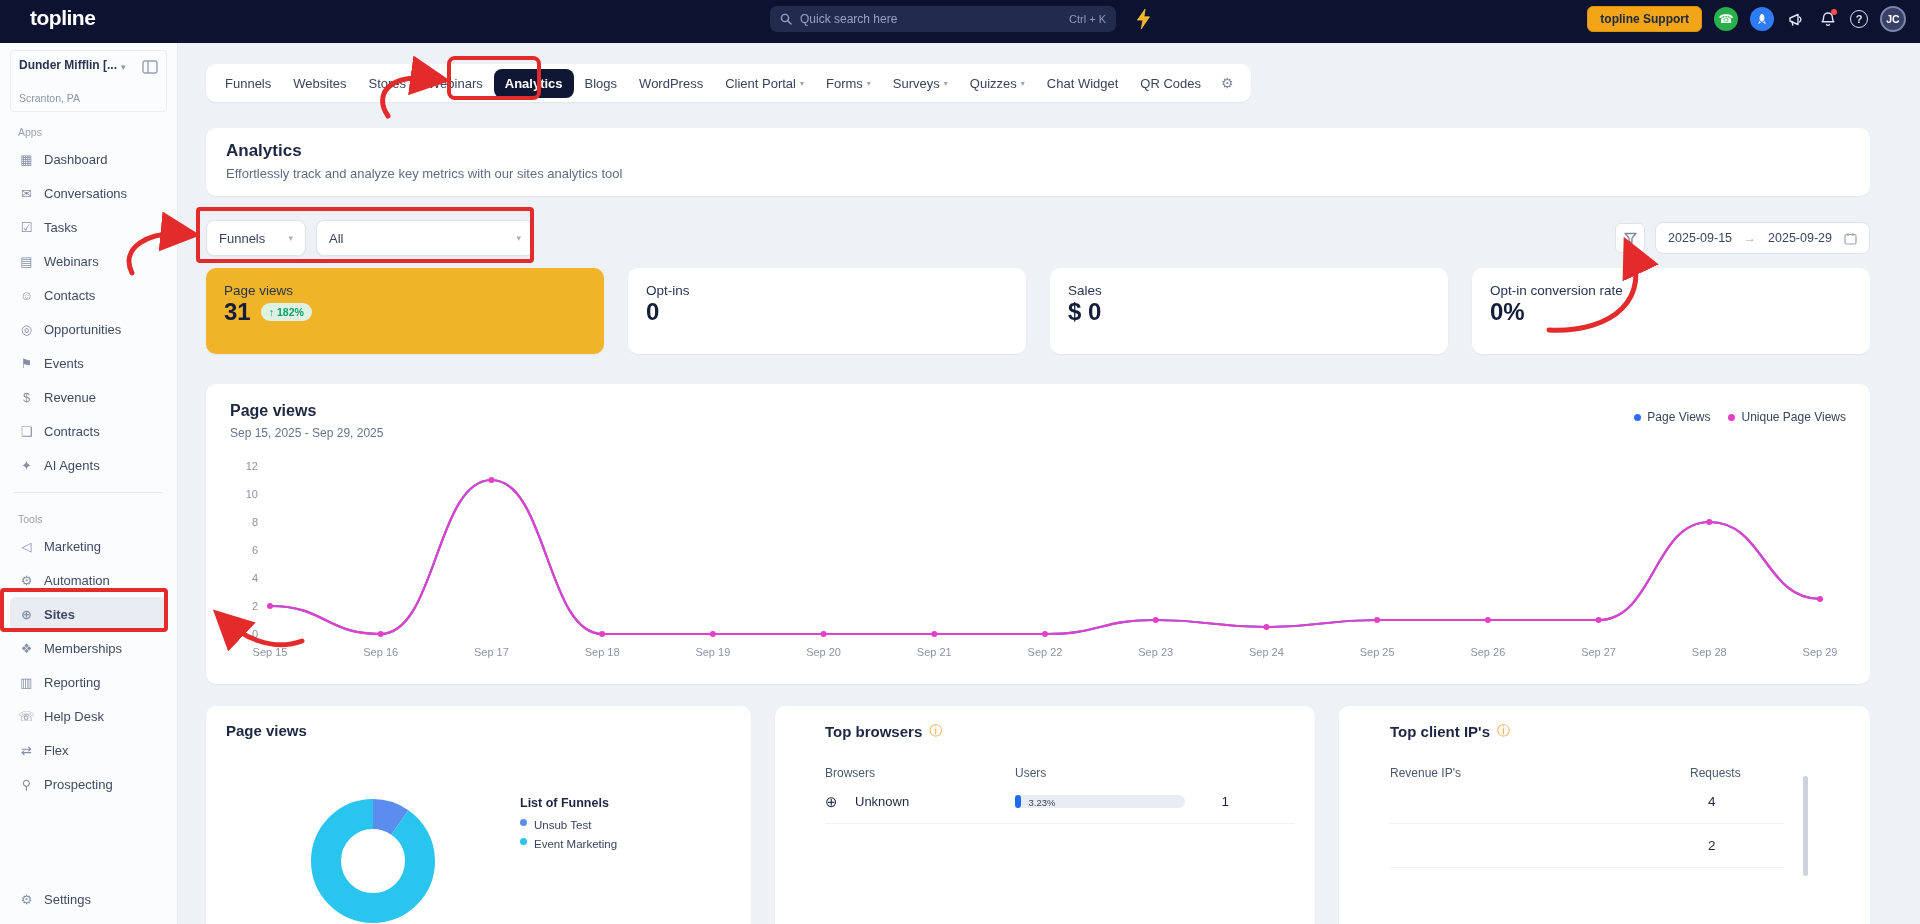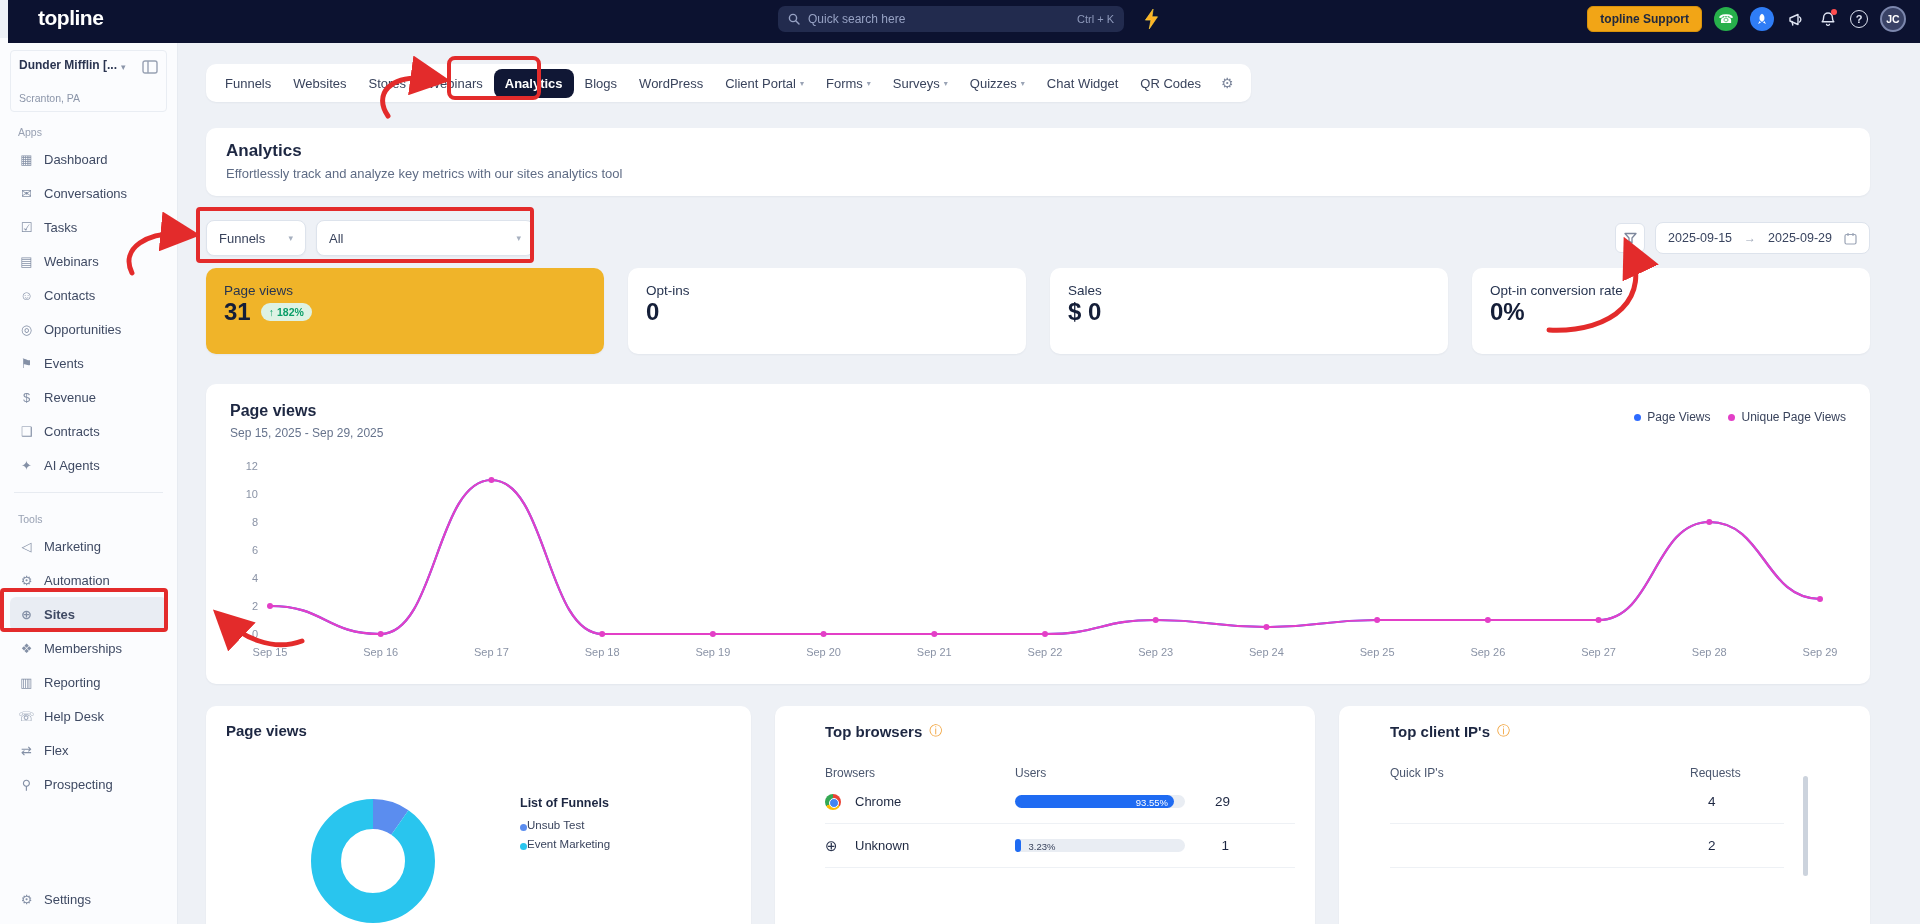--- a/index.html
+++ b/index.html
@@ -1,21 +1,21 @@
 <!DOCTYPE html>
 <html><head>
 <meta charset="utf-8">
 <style>
   html,body{margin:0;padding:0;background:#dfe3ea;}
   *{box-sizing:border-box;}
   .screen{position:relative;width:1920px;height:924px;overflow:hidden;background:#eef1f6;
     font-family:"Liberation Sans","DejaVu Sans",sans-serif;color:#1d2742;}
 
   
-  .topbar{position:absolute;left:8px;top:0;right:0;height:43px;background:#0c1230;display:flex;align-items:center;z-index:6;}
+  .topbar{position:absolute;left:0;top:0;right:0;height:43px;background:#0c1230;display:flex;align-items:center;z-index:6;}
   .logo{position:absolute;left:30px;top:6px;font-size:21px;font-weight:800;color:#ffffff;letter-spacing:-0.5px;}
   .searchbar{position:absolute;left:770px;top:6px;width:346px;height:26px;background:#222b4e;border-radius:7px;
     display:flex;align-items:center;gap:8px;padding:0 10px;cursor:text;}
   .searchbar .ph{flex:1;font-size:12px;color:#97a2c4;}
   .searchbar .kbd{font-size:11px;color:#8e99bb;}
   .bolt{position:absolute;left:1134px;top:8px;width:20px;height:22px;}
   .tb-right{position:absolute;right:14px;top:0;height:38px;display:flex;align-items:center;gap:12px;}
   .support-btn{background:#F2A516;color:#20293f;font-size:12px;font-weight:700;border:1px solid #d9920a;
     border-radius:6px;padding:5px 12px;cursor:pointer;}
   .circle-ic{width:24px;height:24px;border-radius:50%;display:flex;align-items:center;justify-content:center;
@@ -93,21 +93,21 @@
   .xtick{font-size:11px;fill:#8a93a6;text-anchor:middle;}
 
   .bottom-row{margin-top:22px;display:flex;gap:24px;}
   .bcard{height:270px;padding:16px 20px;position:relative;}
   .bcard-a{width:545px;} .bcard-b{width:540px;padding-left:50px;} .bcard-c{flex:1;padding-left:51px;}
   .bcard-title{font-size:15px;font-weight:700;color:#1d2742;display:flex;align-items:center;gap:7px;}
   .info-ic{font-size:13px;color:#f1a33c;cursor:pointer;font-weight:400;}
   .donut-wrap{position:absolute;left:92px;top:80px;}
   .funnel-legend{position:absolute;left:314px;top:90px;}
   .funnel-legend .fl-title{font-size:12.5px;font-weight:700;color:#1d2742;margin-bottom:9px;}
-  .fl-item{display:flex;align-items:flex-end;font-size:11.5px;color:#39435c;margin-top:7px;}
+  .fl-item{display:flex;align-items:flex-start;gap:7px;font-size:11.5px;color:#39435c;margin-top:7px;}
 
   .tbl-head{display:grid;grid-template-columns:190px 200px 1fr;font-size:12px;color:#4a566e;margin-top:26px;}
   .tbl-head-c{display:grid;grid-template-columns:300px 1fr;font-size:12px;color:#4a566e;margin-top:26px;margin-right:66px;}
   .brow{display:grid;grid-template-columns:30px 160px 200px 1fr;align-items:center;height:44px;border-bottom:1px solid #eef1f5;}
   .brow .bname{font-size:13px;color:#1e2840;}
   .chrome-icon{width:16px;height:16px;border-radius:50%;position:relative;
     background:conic-gradient(#ea4335 0 33%,#fbbc05 33% 66%,#34a853 66% 100%);}
   .chrome-icon::after{content:"";position:absolute;left:4px;top:4px;width:8px;height:8px;border-radius:50%;
     background:#4285f4;border:1.5px solid #fff;}
   .globe-icon{font-size:15px;color:#2c3650;line-height:1;}
@@ -473,46 +473,37 @@
         <div class="bcard-title">
           <span>Top browsers</span>
           <span class="info-ic">ⓘ</span>
         </div>
         <div class="tbl-head">
           <span>Browsers</span>
           <span>Users</span>
           <span></span>
         </div>
         <div class="brow">
-          <span class="chrome-icon"></span>
-          <span class="bname">Chrome</span>
-          <span class="bar-track">
-            <span class="bar-fill" style="width: 93.55%;"></span>
-            <span class="bar-label inside" style="right: calc(6.45% + 6px);">93.55%</span>
-          </span>
-          <span class="busers">29</span>
-        </div>
-        <div class="brow">
           <span class="globe-icon">⊕</span>
           <span class="bname">Unknown</span>
           <span class="bar-track">
             <span class="bar-fill" style="width: 3.23%;"></span>
             <span class="bar-label outside" style="left: calc(3.23% + 8px);">3.23%</span>
           </span>
           <span class="busers">1</span>
         </div>
       </section>
 
       <section class="card bcard bcard-c">
         <div class="bcard-title">
           <span>Top client IP's</span>
           <span class="info-ic">ⓘ</span>
         </div>
         <div class="tbl-head-c">
-          <span>Quick IP's</span>
+          <span>Revenue IP's</span>
           <span>Requests</span>
         </div>
         <div class="iprow">
           <span class="ipcell"></span>
           <span class="reqcell">4</span>
         </div>
         <div class="iprow">
           <span class="ipcell"></span>
           <span class="reqcell">2</span>
         </div>

